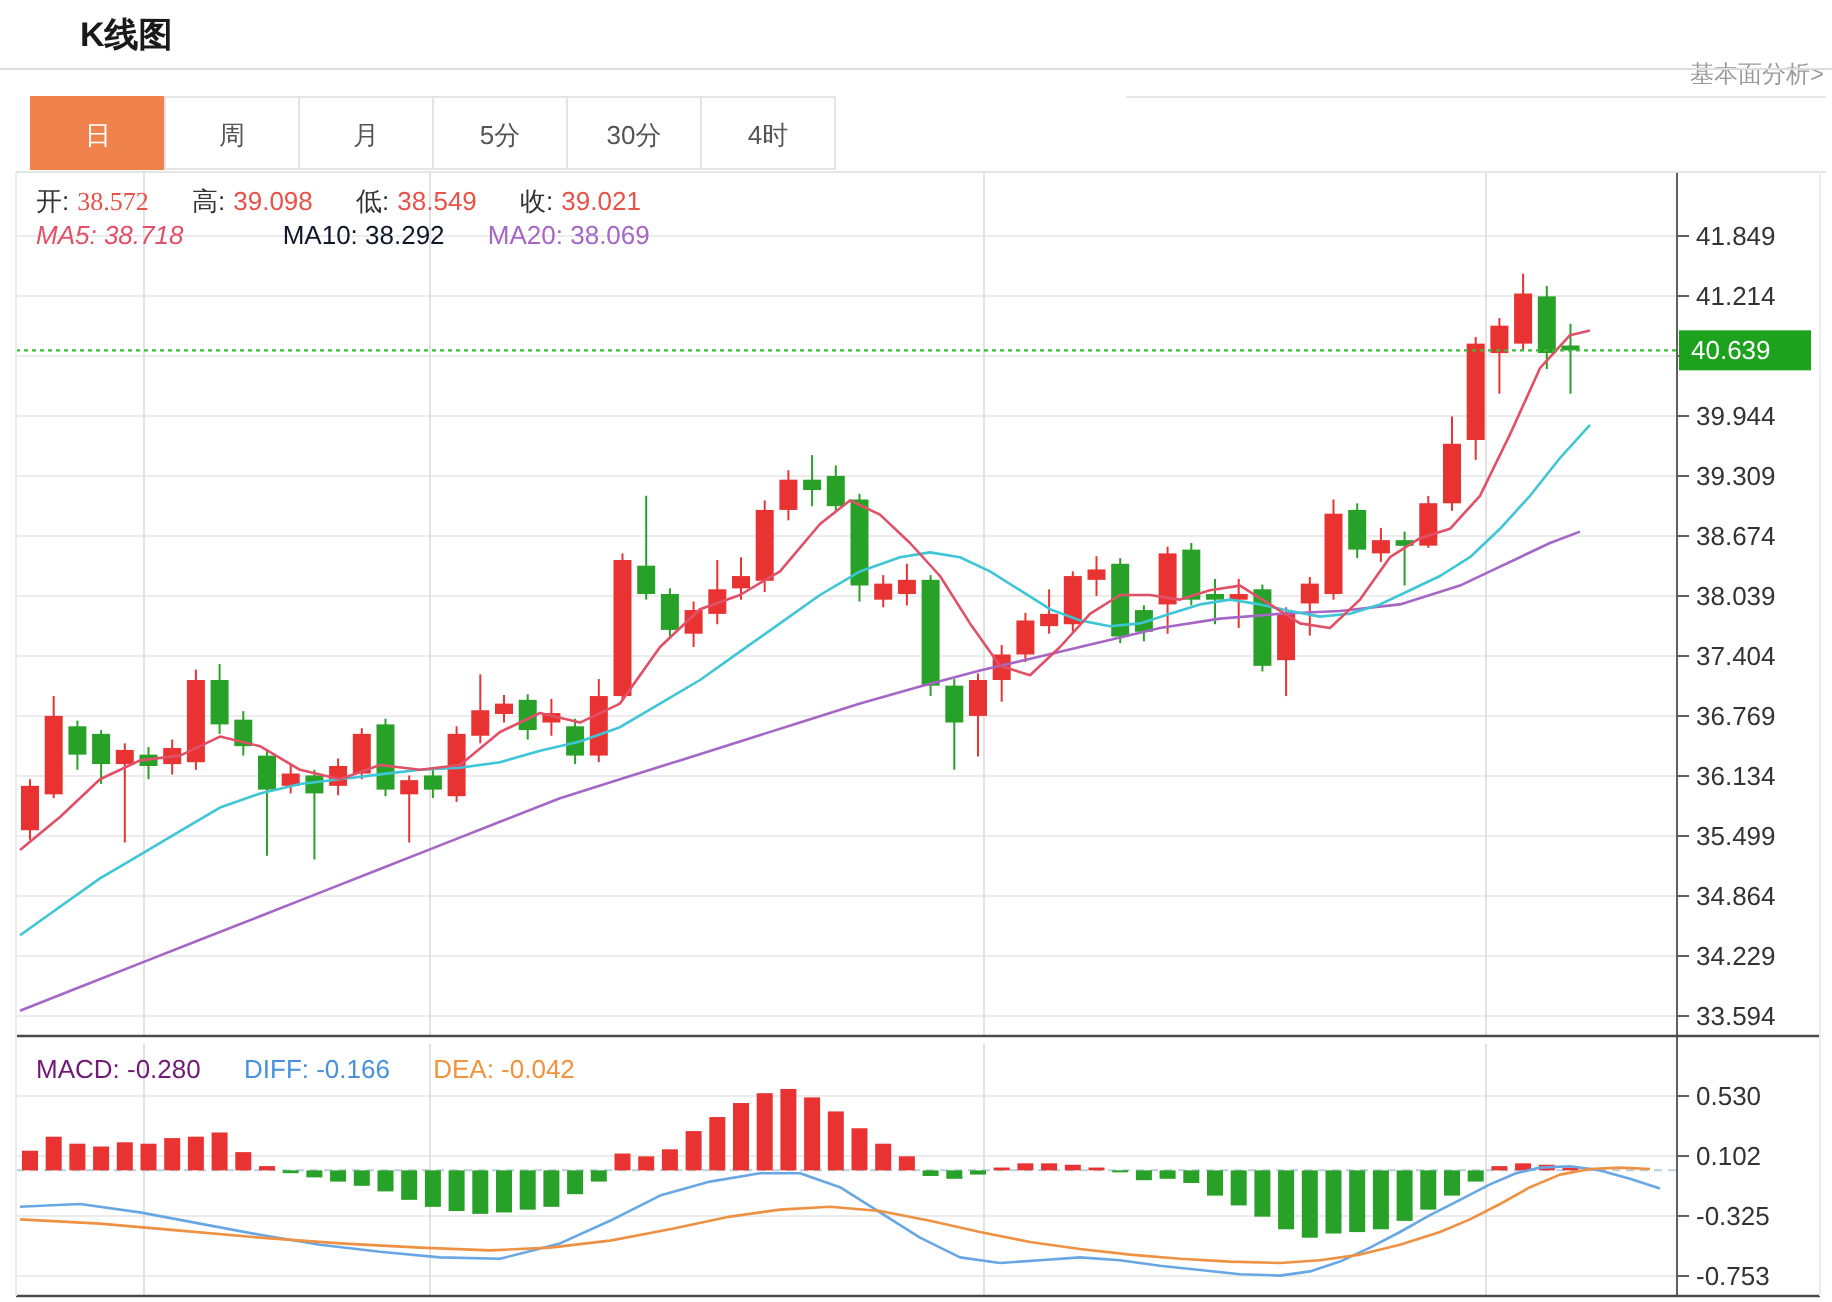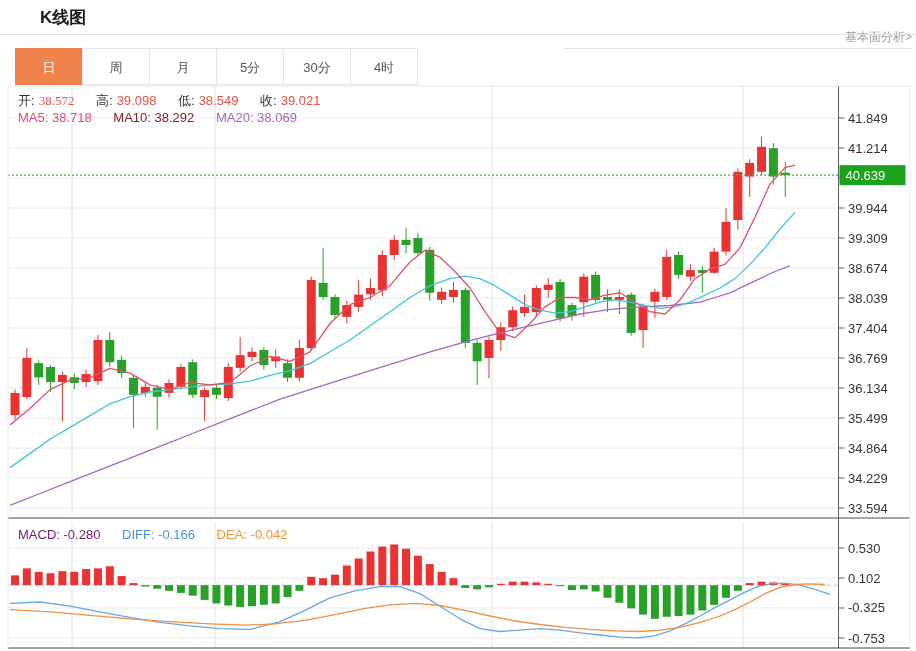--- a/index.html
+++ b/index.html
@@ -315,22 +315,22 @@
       <line x1="910" y1="86" x2="910" y2="648" stroke="#ececec" stroke-width="1"></line>
     </svg>
 
   <div class="legend" style="left:18px;top:92px;">
     <span class="lab">开:</span><span class="v-red" style="color: rgb(232, 82, 72); font-family: Liberation Serif, serif;">38.572</span><span class="gap"></span>
     <span class="lab">高:</span><span class="v-red" style="color: rgb(232, 82, 72);">39.098</span><span class="gap"></span>
     <span class="lab">低:</span><span class="v-red" style="color: rgb(232, 82, 72);">38.549</span><span class="gap"></span>
     <span class="lab">收:</span><span class="v-red" style="color: rgb(232, 82, 72);">39.021</span>
   </div>
   <div class="legend" style="left:18px;top:110px;">
-    <span id="ma5t" style="color: rgb(226, 80, 104);">MA5: 38.718</span><span class="gap"></span>
-    <span id="ma10t" style="color: #7f1d1d;">MA10: 38.292</span><span class="gap"></span>
+    <span id="ma5t" style="color: rgb(226, 80, 104); font-style: italic;">MA5: 38.718</span><span class="gap"></span>
+    <span id="ma10t" style="color: #0f172a; margin-left: 28px;">MA10: 38.292</span><span class="gap"></span>
     <span id="ma20t" style="color: rgb(165, 102, 198);">MA20: 38.069</span>
   </div>
   <div class="legend" style="left:18px;top:527px;">
     <span id="macdt" style="color: #701a75;">MACD: -0.280</span><span class="gap"></span>
     <span id="difft" style="color: rgb(72, 145, 220); text-align: right;">DIFF: -0.166</span><span class="gap"></span>
     <span id="deat" style="color: rgb(240, 147, 60);">DEA: -0.042</span>
   </div>
 </div>
 
 </body></html>

